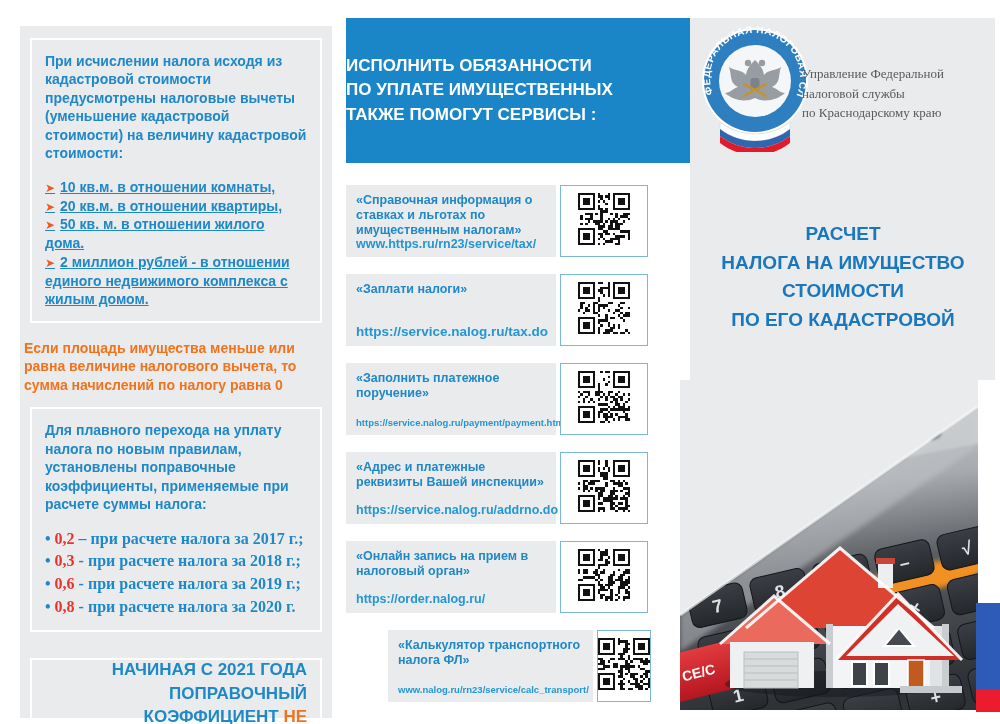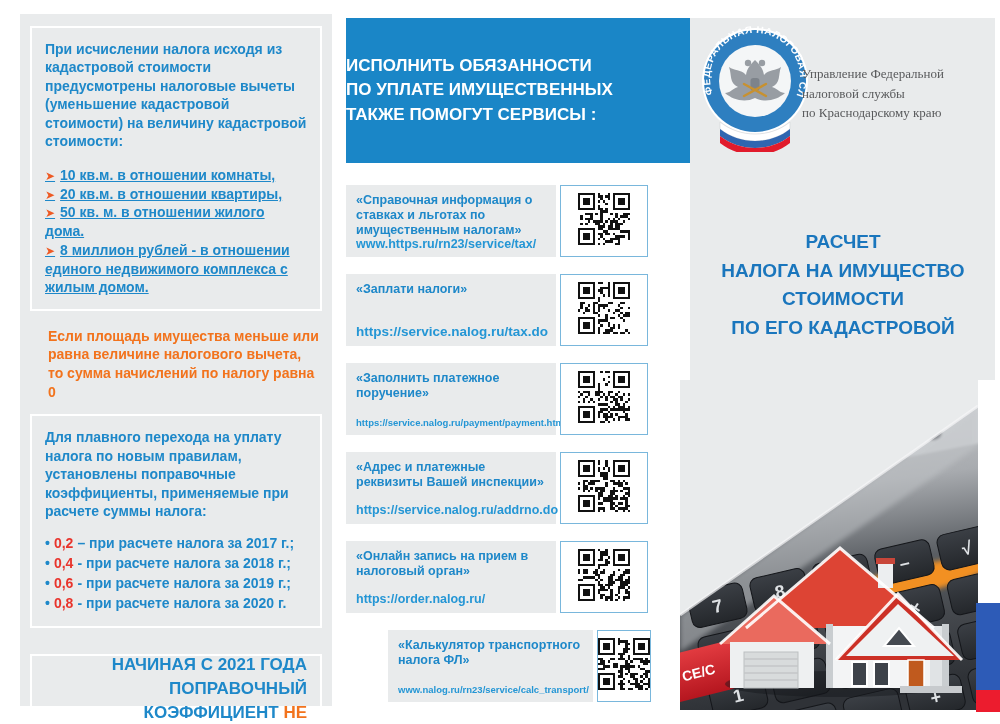--- a/index.html
+++ b/index.html
@@ -1,28 +1,28 @@
 <!DOCTYPE html>
 <html style="--blue: #1e88c9; --blue-dark: #1a76bd; --header-bg: #1a86c7; --url-blue: #2496d5; --orange: #f2731d; --red: #e8342c; --arrow: #ee5a24; --gray: #e9ebec; --qr-border: #79b7dc; --dept: #58595b; --strip-blue: #2d5bb7; --strip-red: #ec1c2e; --roof-red: #d8372c; --key-orange: #ef8d1a;"><head>
 <meta charset="utf-8">
 <style>
   html,body{margin:0;padding:0;background:#fff;}
   body{width:1000px;height:724px;position:relative;overflow:hidden;
        font-family:"Liberation Sans","DejaVu Sans",sans-serif;}
   .abs{position:absolute;}
 
   
-  .left-panel{left:20px;top:14px;width:312px;height:692px;background:var(--gray);}
+  .left-panel{left:20px;top:26px;width:312px;height:692px;background:var(--gray);}
   .lbox{margin:12px 10px 0 10px;border:2px solid #fff;padding:12px 13px;}
   .ltext{color:var(--blue);font-weight:bold;font-size:14px;line-height:1.32;}
   .ded{color:var(--blue);font-weight:bold;font-size:14px;line-height:1.32;text-decoration:underline;}
   .arr{color:var(--arrow);margin-right:5px;font-size:12px;}
-  .zero-note{margin:16px 12px 0 28px;color:var(--orange);font-weight:bold;
+  .zero-note{margin:16px 12px 0 4px;color:var(--orange);font-weight:bold;
              font-size:14px;line-height:1.35;}
-  .coef-row{font-size:14px;font-weight:bold;color:var(--blue);line-height:1.42;}
+  .coef-row{font-size:16px;font-weight:bold;color:var(--blue);line-height:1.42;font-family:Liberation Serif, serif;}
   .coef-bullet{color:var(--blue);margin-right:4px;}
   .coef-value{color:var(--red);margin-right:4px;}
   .note2021{margin-top:26px;height:66px;display:flex;align-items:center;}
   .note2021-text{font-size:17px;font-weight:bold;line-height:1.4;color:var(--blue);text-align:right;}
   .note2021-text .hl{color:var(--orange);}
 
   
   .mid-header{left:346px;top:18px;width:348px;height:145px;background:var(--header-bg);
               display:flex;flex-direction:column;justify-content:center;align-items:flex-start;
               color:#fff;font-weight:bold;font-size:17px;line-height:1.42;text-align:center;}
@@ -35,47 +35,47 @@
   .surl{color:var(--url-blue);font-weight:bold;font-size:12.5px;white-space:nowrap;}
   .srow:nth-child(2) .surl{font-size:13.5px;}
   .srow:nth-child(3) .surl,.srow:nth-child(6) .surl{font-size:9.5px;}
   .sqr{width:88px;margin-left:4px;background:#fff;border:1px solid var(--qr-border);
        box-sizing:border-box;display:flex;align-items:center;justify-content:center;}
 
   
   .right-gray{left:690px;top:18px;width:305px;height:362px;background:var(--gray);}
   .emblem{left:700px;top:26px;}
   .dept{left:802px;top:64px;width:170px;color:var(--dept);font-size:13px;line-height:1.5;font-family:Liberation Serif, serif;}
-  .rtitle{left:690px;top:228px;width:306px;text-align:center;color:var(--blue-dark);
+  .rtitle{left:690px;top:220px;width:306px;text-align:center;color:var(--blue-dark);
           font-weight:bold;font-size:19px;line-height:1.5;}
   .photo{left:680px;top:380px;width:298px;height:330px;}
   .strip-blue{left:976px;top:603px;width:24px;height:87px;background:var(--strip-blue);}
   .strip-red{left:976px;top:690px;width:24px;height:22px;background:var(--strip-red);}
 </style>
 </head>
 <body>
 
 <div class="abs left-panel">
 
   <div class="lbox">
     <div class="ltext">При исчислении налога исходя из кадастровой стоимости предусмотрены налоговые вычеты (уменьшение кадастровой стоимости) на величину кадастровой стоимости:</div>
     <div style="height:15px"></div>
     <div class="ded"><span class="arr">➤</span><span>10 кв.м. в отношении комнаты,</span></div>
     <div class="ded"><span class="arr">➤</span><span>20 кв.м. в отношении квартиры,</span></div>
     <div class="ded"><span class="arr">➤</span><span>50 кв. м. в отношении жилого дома.</span></div>
-    <div class="ded"><span class="arr">➤</span><span>8 миллион рублей  -  в отношении единого недвижимого комплекса с жилым домом.</span></div>
+    <div class="ded"><span class="arr">➤</span><span>2 миллион рублей  -  в отношении единого недвижимого комплекса с жилым домом.</span></div>
   </div>
 
   <div class="zero-note">Если площадь имущества меньше или равна величине налогового вычета, то сумма начислений по налогу равна 0</div>
 
   <div class="lbox" style="">
     <div class="ltext">Для плавного перехода на уплату налога по новым правилам, установлены поправочные коэффициенты, применяемые при расчете суммы налога:</div>
     <div style="height:14px"></div>
     <div class="coef-row"><span class="coef-bullet">•</span><span class="coef-value">0,2</span><span>– при расчете налога за 2017 г.;</span></div>
-    <div class="coef-row"><span class="coef-bullet">•</span><span class="coef-value">0,4</span><span>- при расчете налога за 2018 г.;</span></div>
+    <div class="coef-row"><span class="coef-bullet">•</span><span class="coef-value">0,3</span><span>- при расчете налога за 2018 г.;</span></div>
     <div class="coef-row"><span class="coef-bullet">•</span><span class="coef-value">0,6</span><span>- при расчете налога за 2019 г.;</span></div>
     <div class="coef-row"><span class="coef-bullet">•</span><span class="coef-value">0,8</span><span>- при расчете налога за 2020 г.</span></div>
   </div>
 
   <div class="lbox note2021">
     <div class="note2021-text">
       <span>НАЧИНАЯ С 2021 ГОДА ПОПРАВОЧНЫЙ КОЭФФИЦИЕНТ </span><span class="hl">НЕ ПРИМЕНЯЕТСЯ</span>
     </div>
   </div>
 </div>

